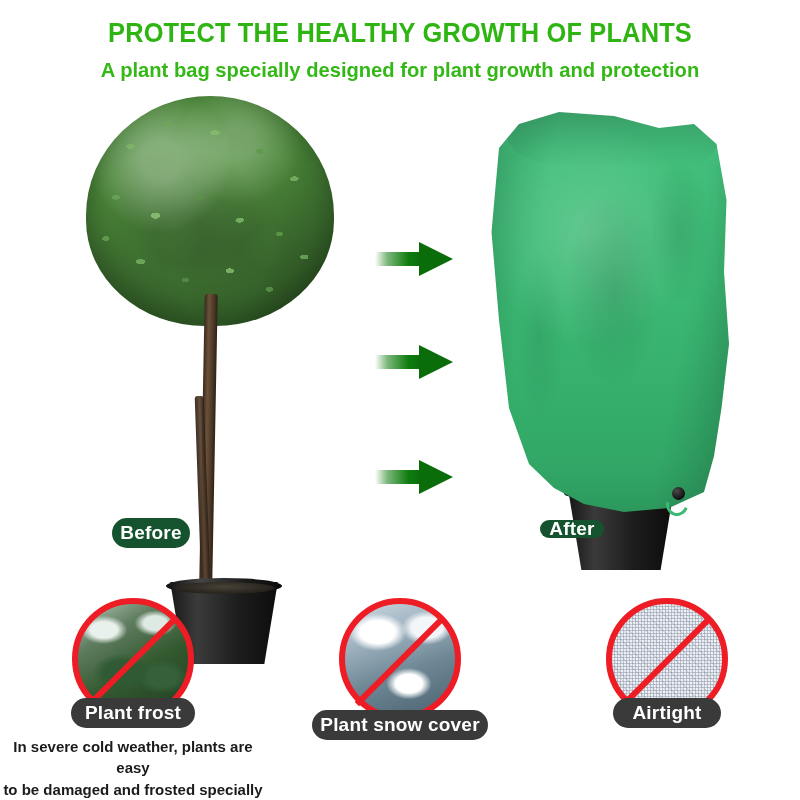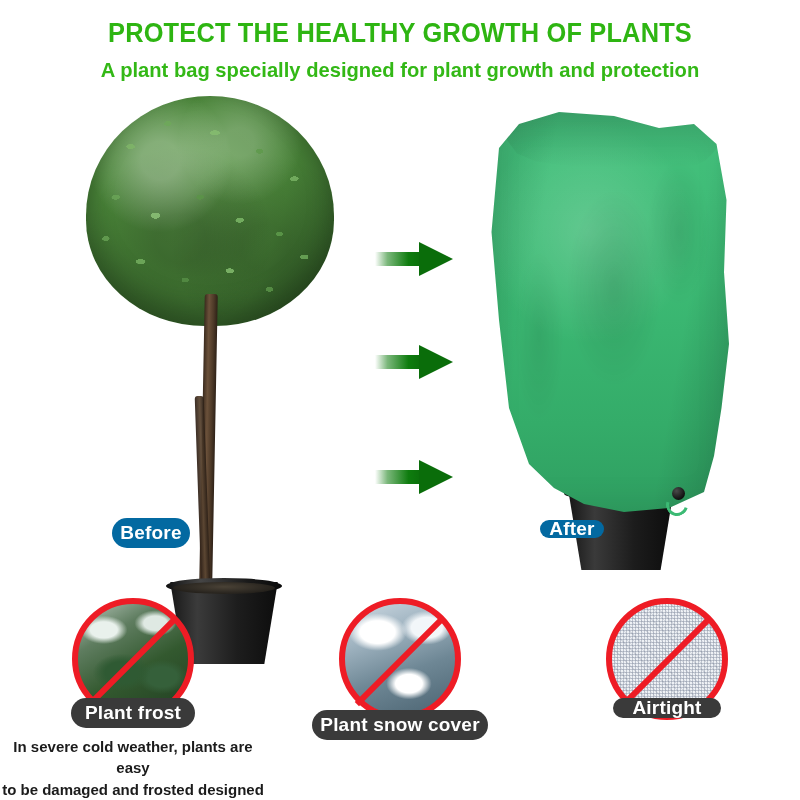--- a/index.html
+++ b/index.html
@@ -268,21 +268,21 @@
     background: #0a6d0a;
     clip-path: polygon(0% 0%, 100% 50%, 0% 100%);
   }
 
   
   .pill-green {
     position: absolute;
     display: flex;
     align-items: center;
     justify-content: center;
-    background: #0369a1;
+    background: #14532d;
     border-radius: 999px;
     color: #ffffff;
     font-weight: bold;
     font-size: 19px;
     font-family: "Liberation Sans Narrow", "Liberation Sans", sans-serif;
     letter-spacing: 0.2px;
   }
 
   .pill-dark {
     position: absolute;
@@ -451,33 +451,33 @@
   <div class="pill-green" style="left:540px; top:520px; width:64px; height:18px;">After</div>
 
   <div class="feature f1">
     <div class="circle-holder">
       <div class="photo frost"></div>
       <div class="ban"></div>
     </div>
     <div class="pill-dark" style="left:50%; transform:translateX(-50%); top:100px; width:124px; height:30px;">Plant frost</div>
     <div class="caption">
       <div>In severe cold weather, plants are easy</div>
-      <div>to be damaged and frosted designed</div>
+      <div>to be damaged and frosted specially</div>
     </div>
   </div>
 
   <div class="feature f2">
     <div class="circle-holder">
       <div class="photo snow"></div>
       <div class="ban"></div>
     </div>
     <div class="pill-dark" style="left:50%; transform:translateX(-50%); top:112px; width:176px; height:30px;">Plant snow cover</div>
   </div>
 
   <div class="feature f3">
     <div class="circle-holder">
       <div class="photo fabric"></div>
       <div class="ban"></div>
     </div>
-    <div class="pill-dark" style="left:50%; transform:translateX(-50%); top:100px; width:108px; height:20px;">Airtight</div>
+    <div class="pill-dark" style="left:50%; transform:translateX(-50%); top:100px; width:108px; height:30px;">Airtight</div>
   </div>
 
 </div>
 
 </body></html>

